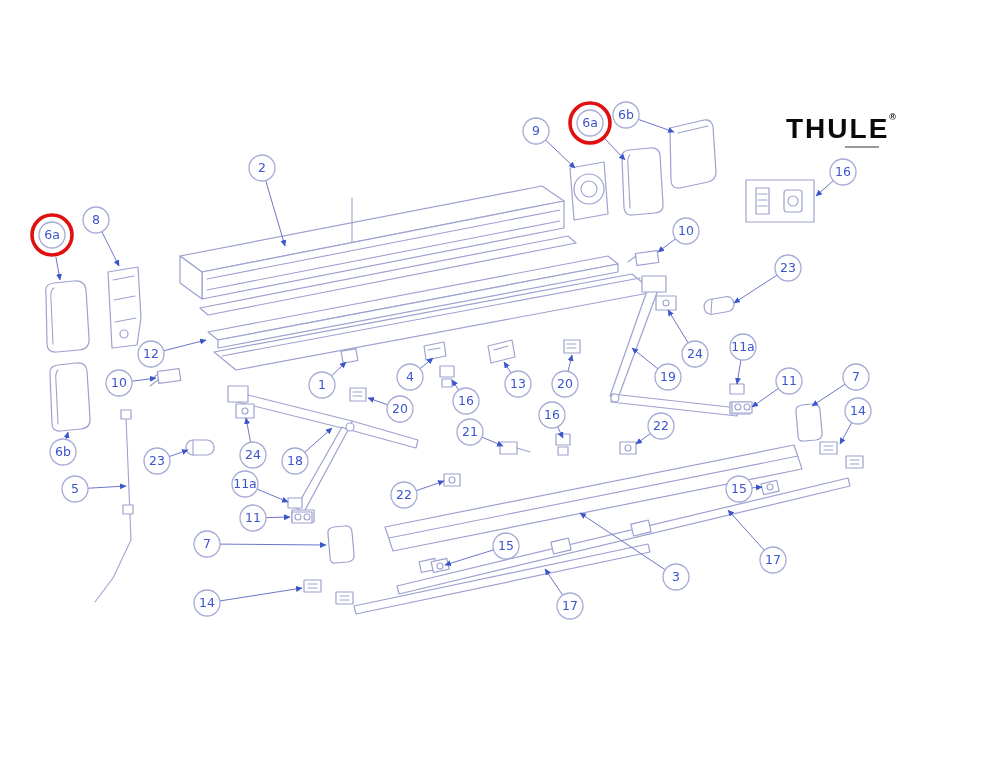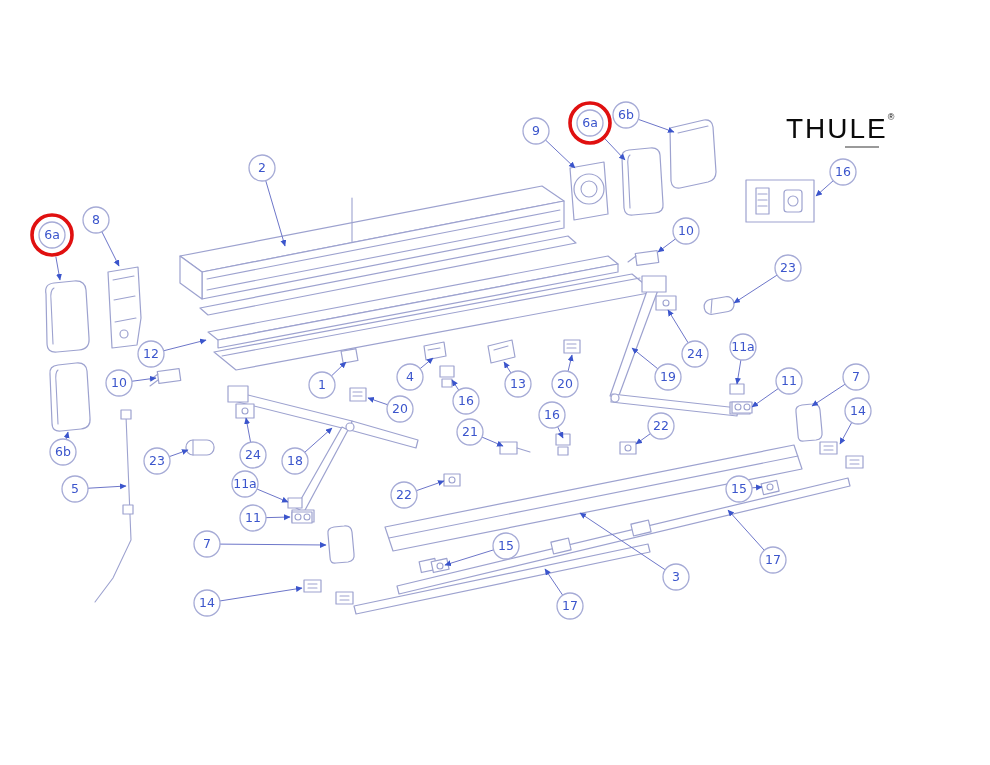--- a/index.html
+++ b/index.html
@@ -25,21 +25,21 @@
   .callout-ring { fill:#ffffff; stroke:#a6abd6; stroke-width:1.3; }
   .callout-label {
     fill:#3b55cc;
     font-family:"DejaVu Sans", sans-serif;
     font-size:12.5px;
     text-anchor:middle;
   }
   .highlight-ring { fill:none; stroke:#e01010; stroke-width:3.6; }
   .logo {
     position:absolute; top:112px; left:786px;
-    color:#0a0a0a; font-weight:normal; font-size:28px;
+    color:#0a0a0a; font-weight:bold; font-size:28px;
     letter-spacing:2px; white-space:nowrap;text-align:center;
   }
   .logo sup { font-size:9px; letter-spacing:0; vertical-align:18px; }
   .logo-sub {
     position:absolute; top:146px; left:845px;
     width:34px; height:2px; background:#9a9a9a;
   }
 </style>
 </head>
 <body>

